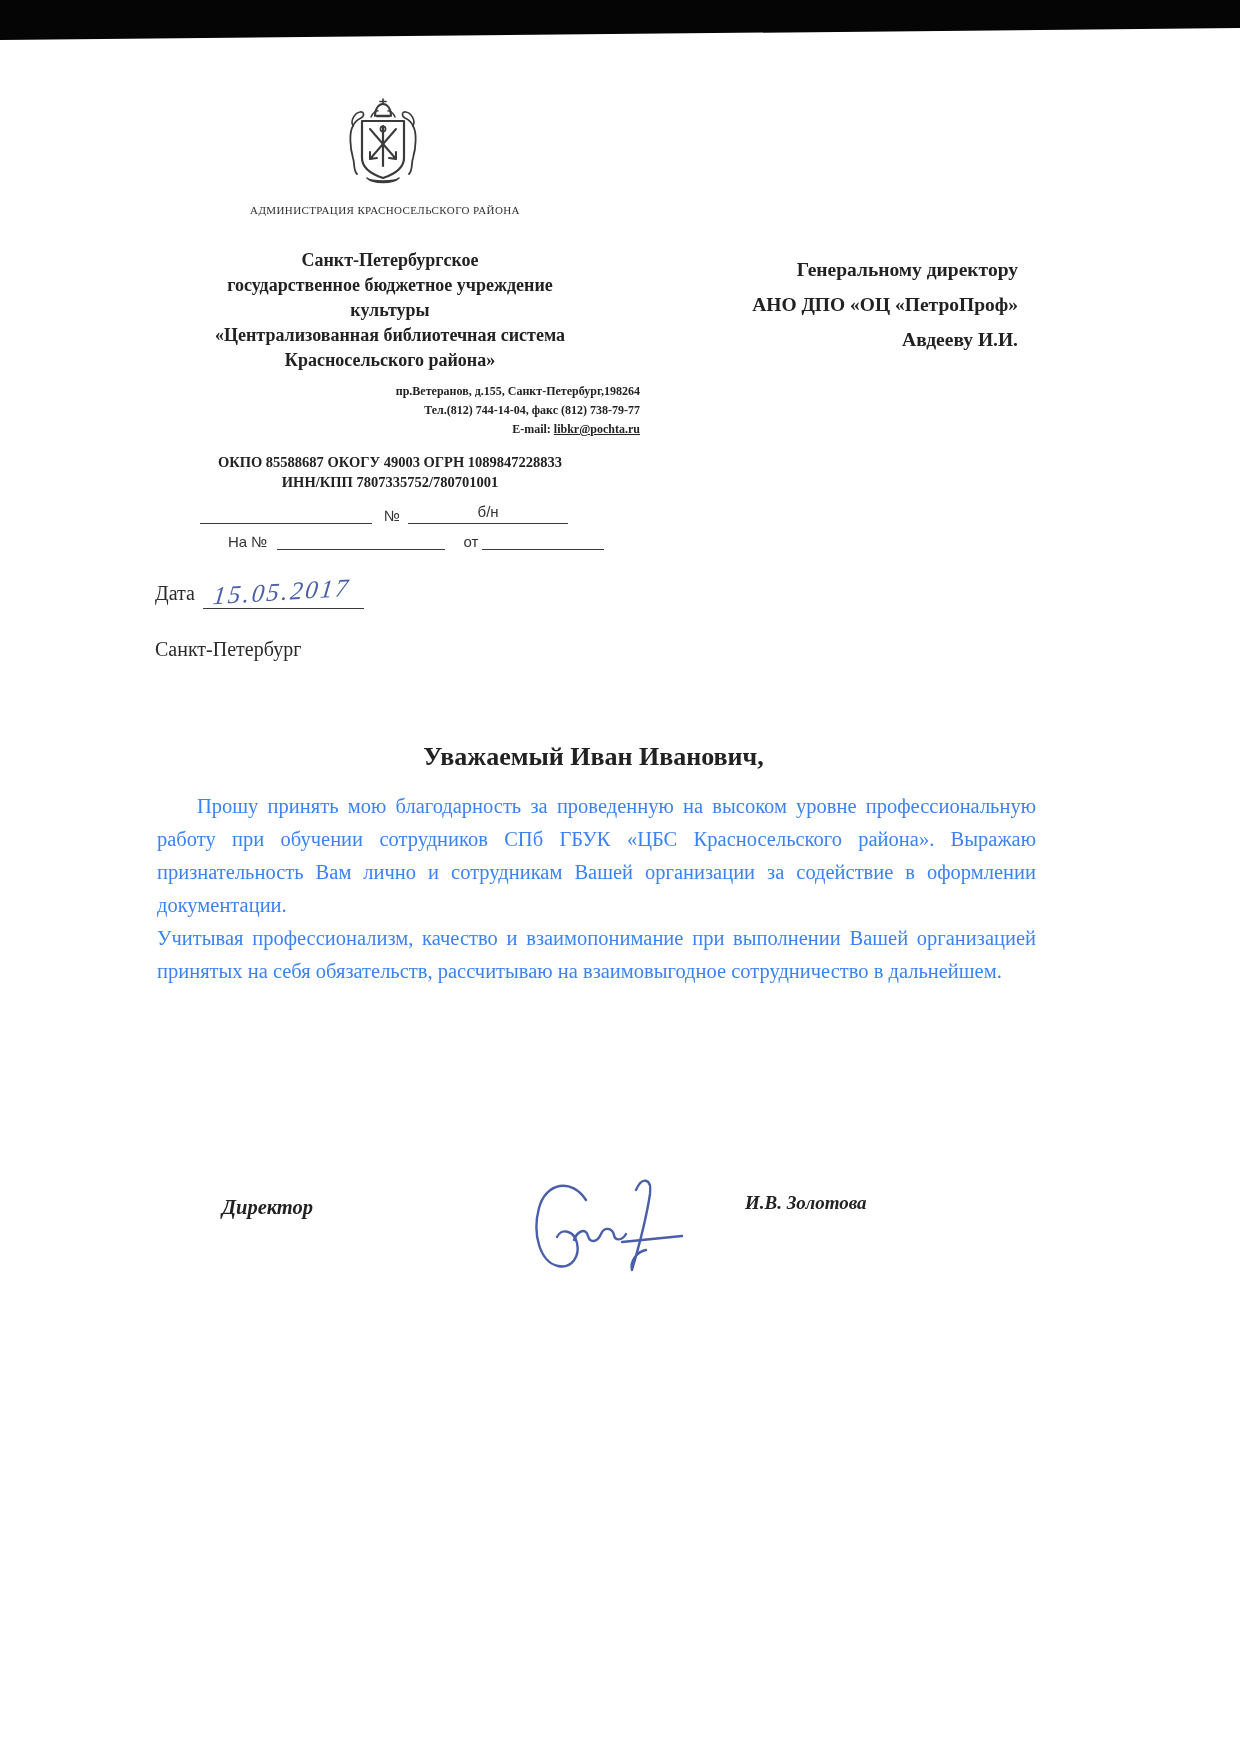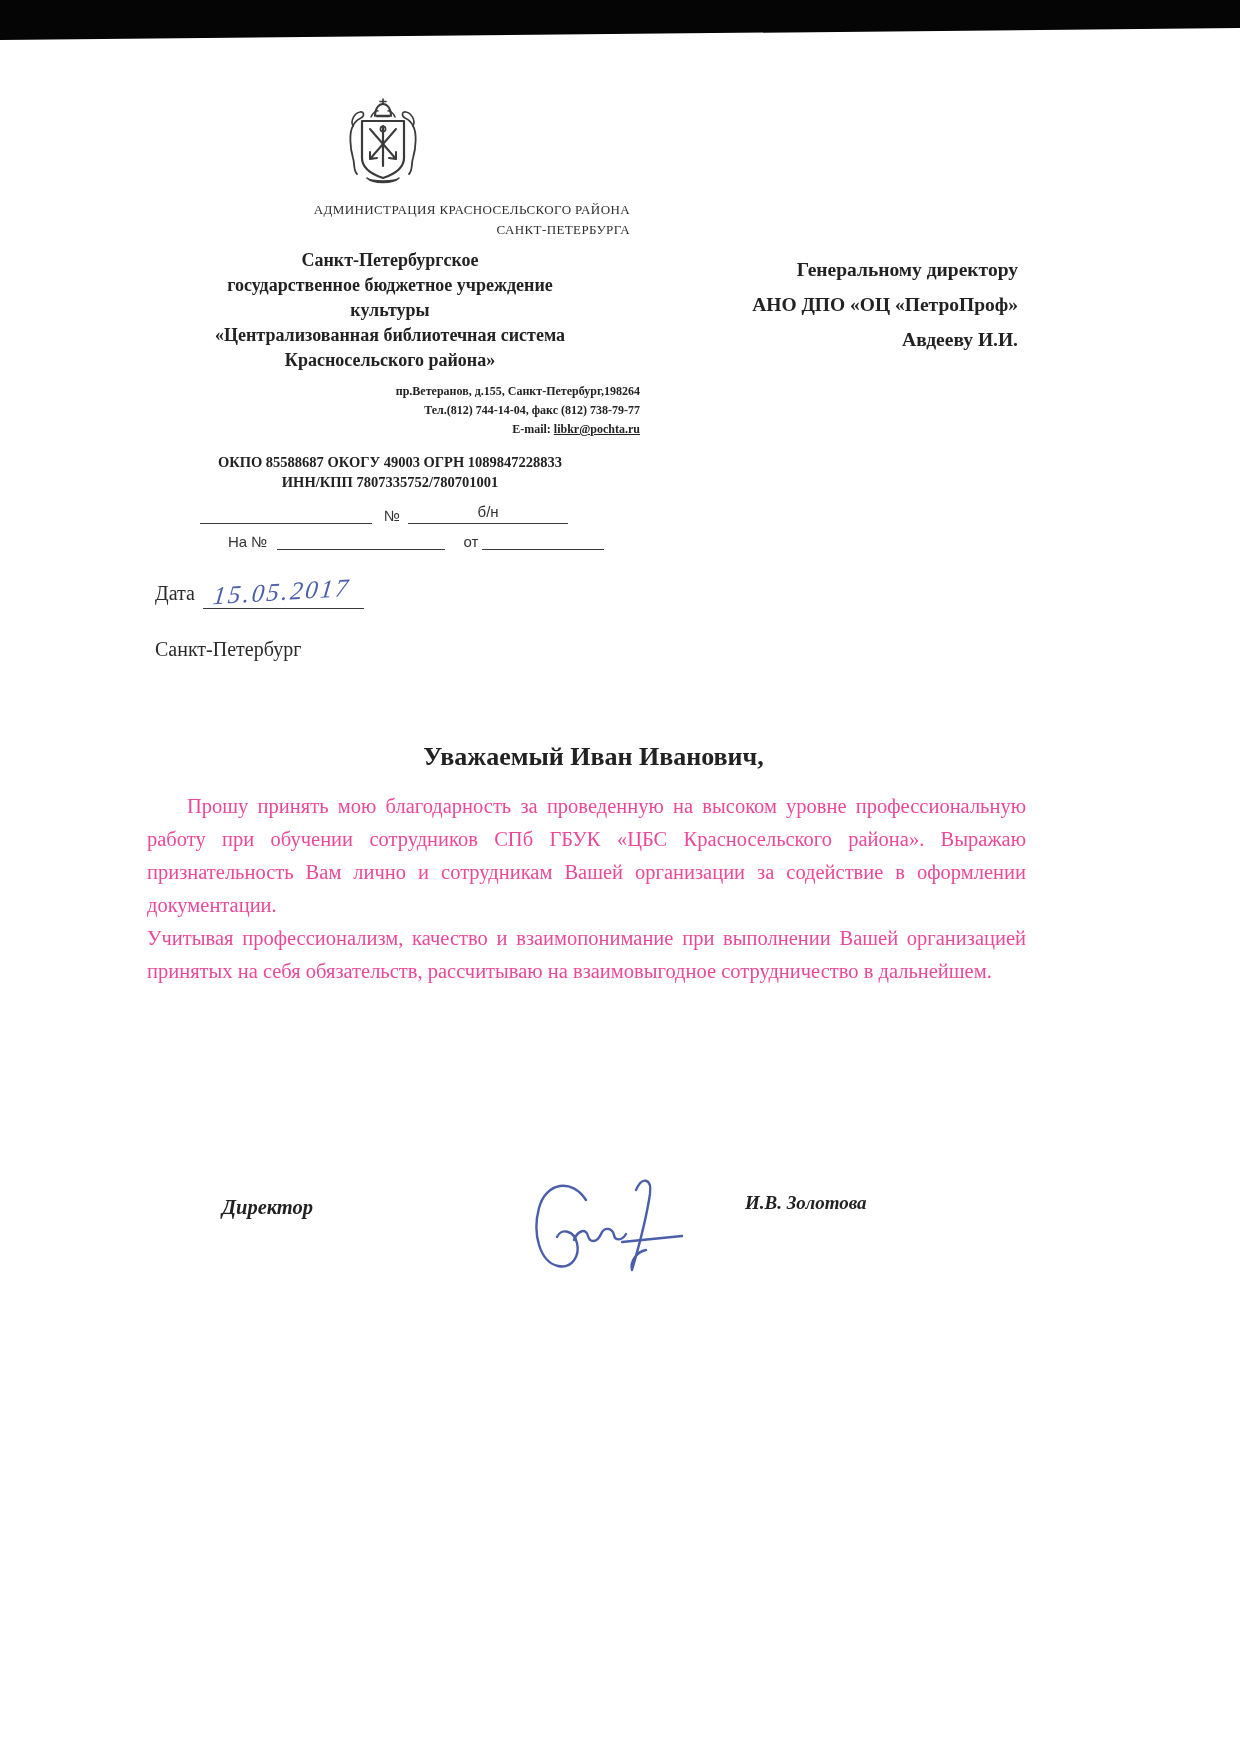--- a/index.html
+++ b/index.html
@@ -14,22 +14,22 @@
   .scan-bar{
     left:0;top:0;width:1240px;height:40px;background:#050505;
     clip-path:polygon(0 0,100% 0,100% 70%,0 100%);
   }
 
   
   .emblem{left:330px;top:96px;width:106px;height:100px;}
   .emblem svg{width:100%;height:100%;}
 
   
-  .admin-block{left:140px;top:200px;width:490px;text-align:right;
-    font-size:13px;line-height:20px;letter-spacing:.4px;color:#2e2e2e;}
+  .admin-block{left:140px;top:200px;width:490px;text-align:center;
+    font-size:11px;line-height:20px;letter-spacing:.4px;color:#2e2e2e;}
 
   
   .org-block{left:140px;top:248px;width:500px;text-align:center;
     font-size:18px;font-weight:bold;line-height:25px;color:#222;}
 
   
   .contact-block{left:140px;top:382px;width:500px;text-align:right;
     font-size:12px;font-weight:bold;line-height:19px;color:#222;}
   .contact-block .email-val{text-decoration:underline;margin-top:40px;}
 
@@ -55,22 +55,22 @@
   .date-block{left:155px;top:578px;font-size:20px;color:#2a2a2a;}
   .date-hw-wrap{display:inline-block;border-bottom:1.7px solid #3a3a3a;
     padding:0 14px 2px 10px;margin-left:8px;}
   .date-hw{display:inline-block;font-style:italic;font-size:25px;
     letter-spacing:2.5px;color:#4a5ea9;transform:rotate(-3.5deg) skewX(-10deg);}
   .city-block{left:155px;top:638px;font-size:20px;color:#2a2a2a;}
 
   
   .salutation{left:155px;top:742px;width:877px;text-align:center;
     font-size:26px;font-weight:bold;color:#222;}
-  .para{left:147px;width:879px;font-size:20.5px;line-height:33px;
-    text-align:justify;color:#ec4899;}
+  .para{left:157px;width:879px;font-size:20.5px;line-height:33px;
+    text-align:justify;color:#3b82f6;}
   .para-1{top:790px;text-indent:40px;}
   .para-2{top:922px;}
 
   
   .sig-title{left:222px;top:1196px;font-size:20.5px;font-weight:bold;
     font-style:italic;color:#222;}
   .sig-draw{left:520px;top:1170px;width:180px;height:110px;}
   .sig-draw svg{width:100%;height:100%;}
   .sig-name{left:745px;top:1192px;font-size:19px;font-weight:bold;
     font-style:italic;color:#222;}
@@ -100,21 +100,20 @@
 
     <path d="M50 30 L50 70" stroke-width="2.2"></path>
     <circle cx="50" cy="33" r="2.6" stroke-width="1.6"></circle>
 
     <path d="M34 82 C40 88 60 88 66 82 C62 86 38 86 34 82 Z" stroke-width="1.6"></path>
   </svg>
 </div>
 
 <div class="abs admin-block">
   <div>АДМИНИСТРАЦИЯ КРАСНОСЕЛЬСКОГО РАЙОНА</div>
-  <div>САНКТ-ПЕТЕРБУРГА</div>
 </div>
 
 <div class="abs org-block">
   <div>Санкт-Петербургское</div>
   <div>государственное бюджетное учреждение</div>
   <div>культуры</div>
   <div>«Централизованная библиотечная система</div>
   <div>Красносельского района»</div>
 </div>
 

